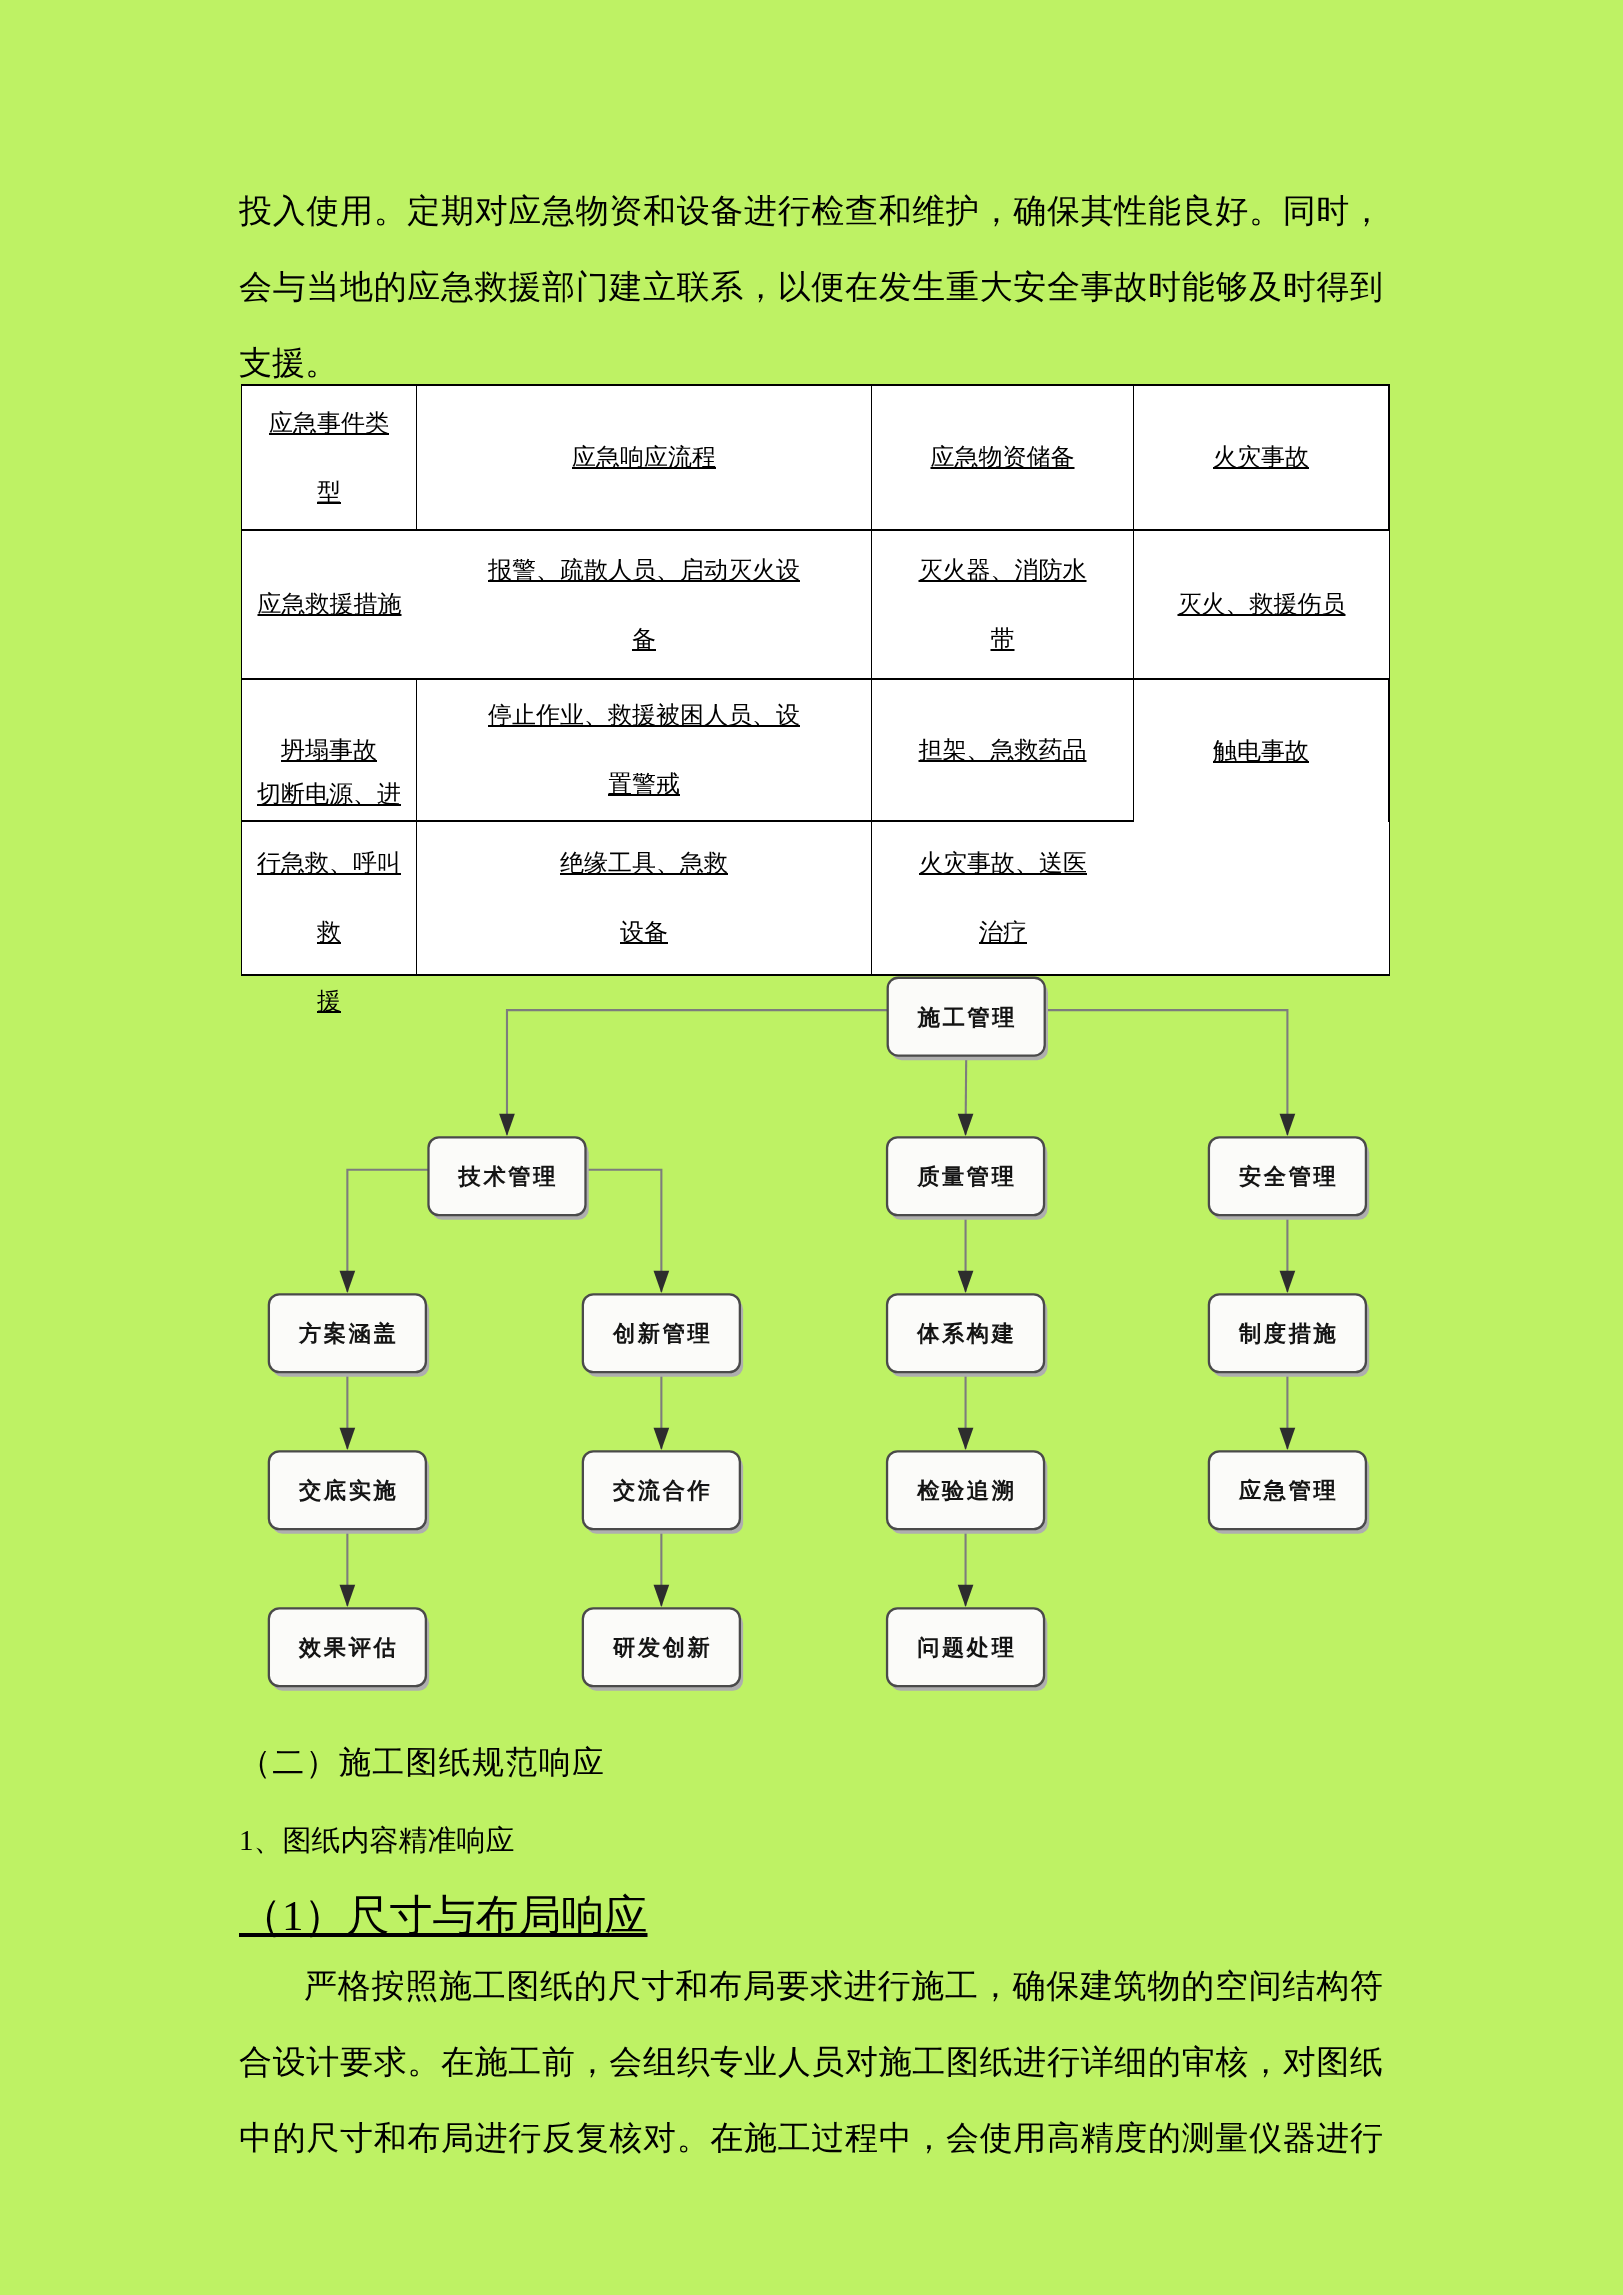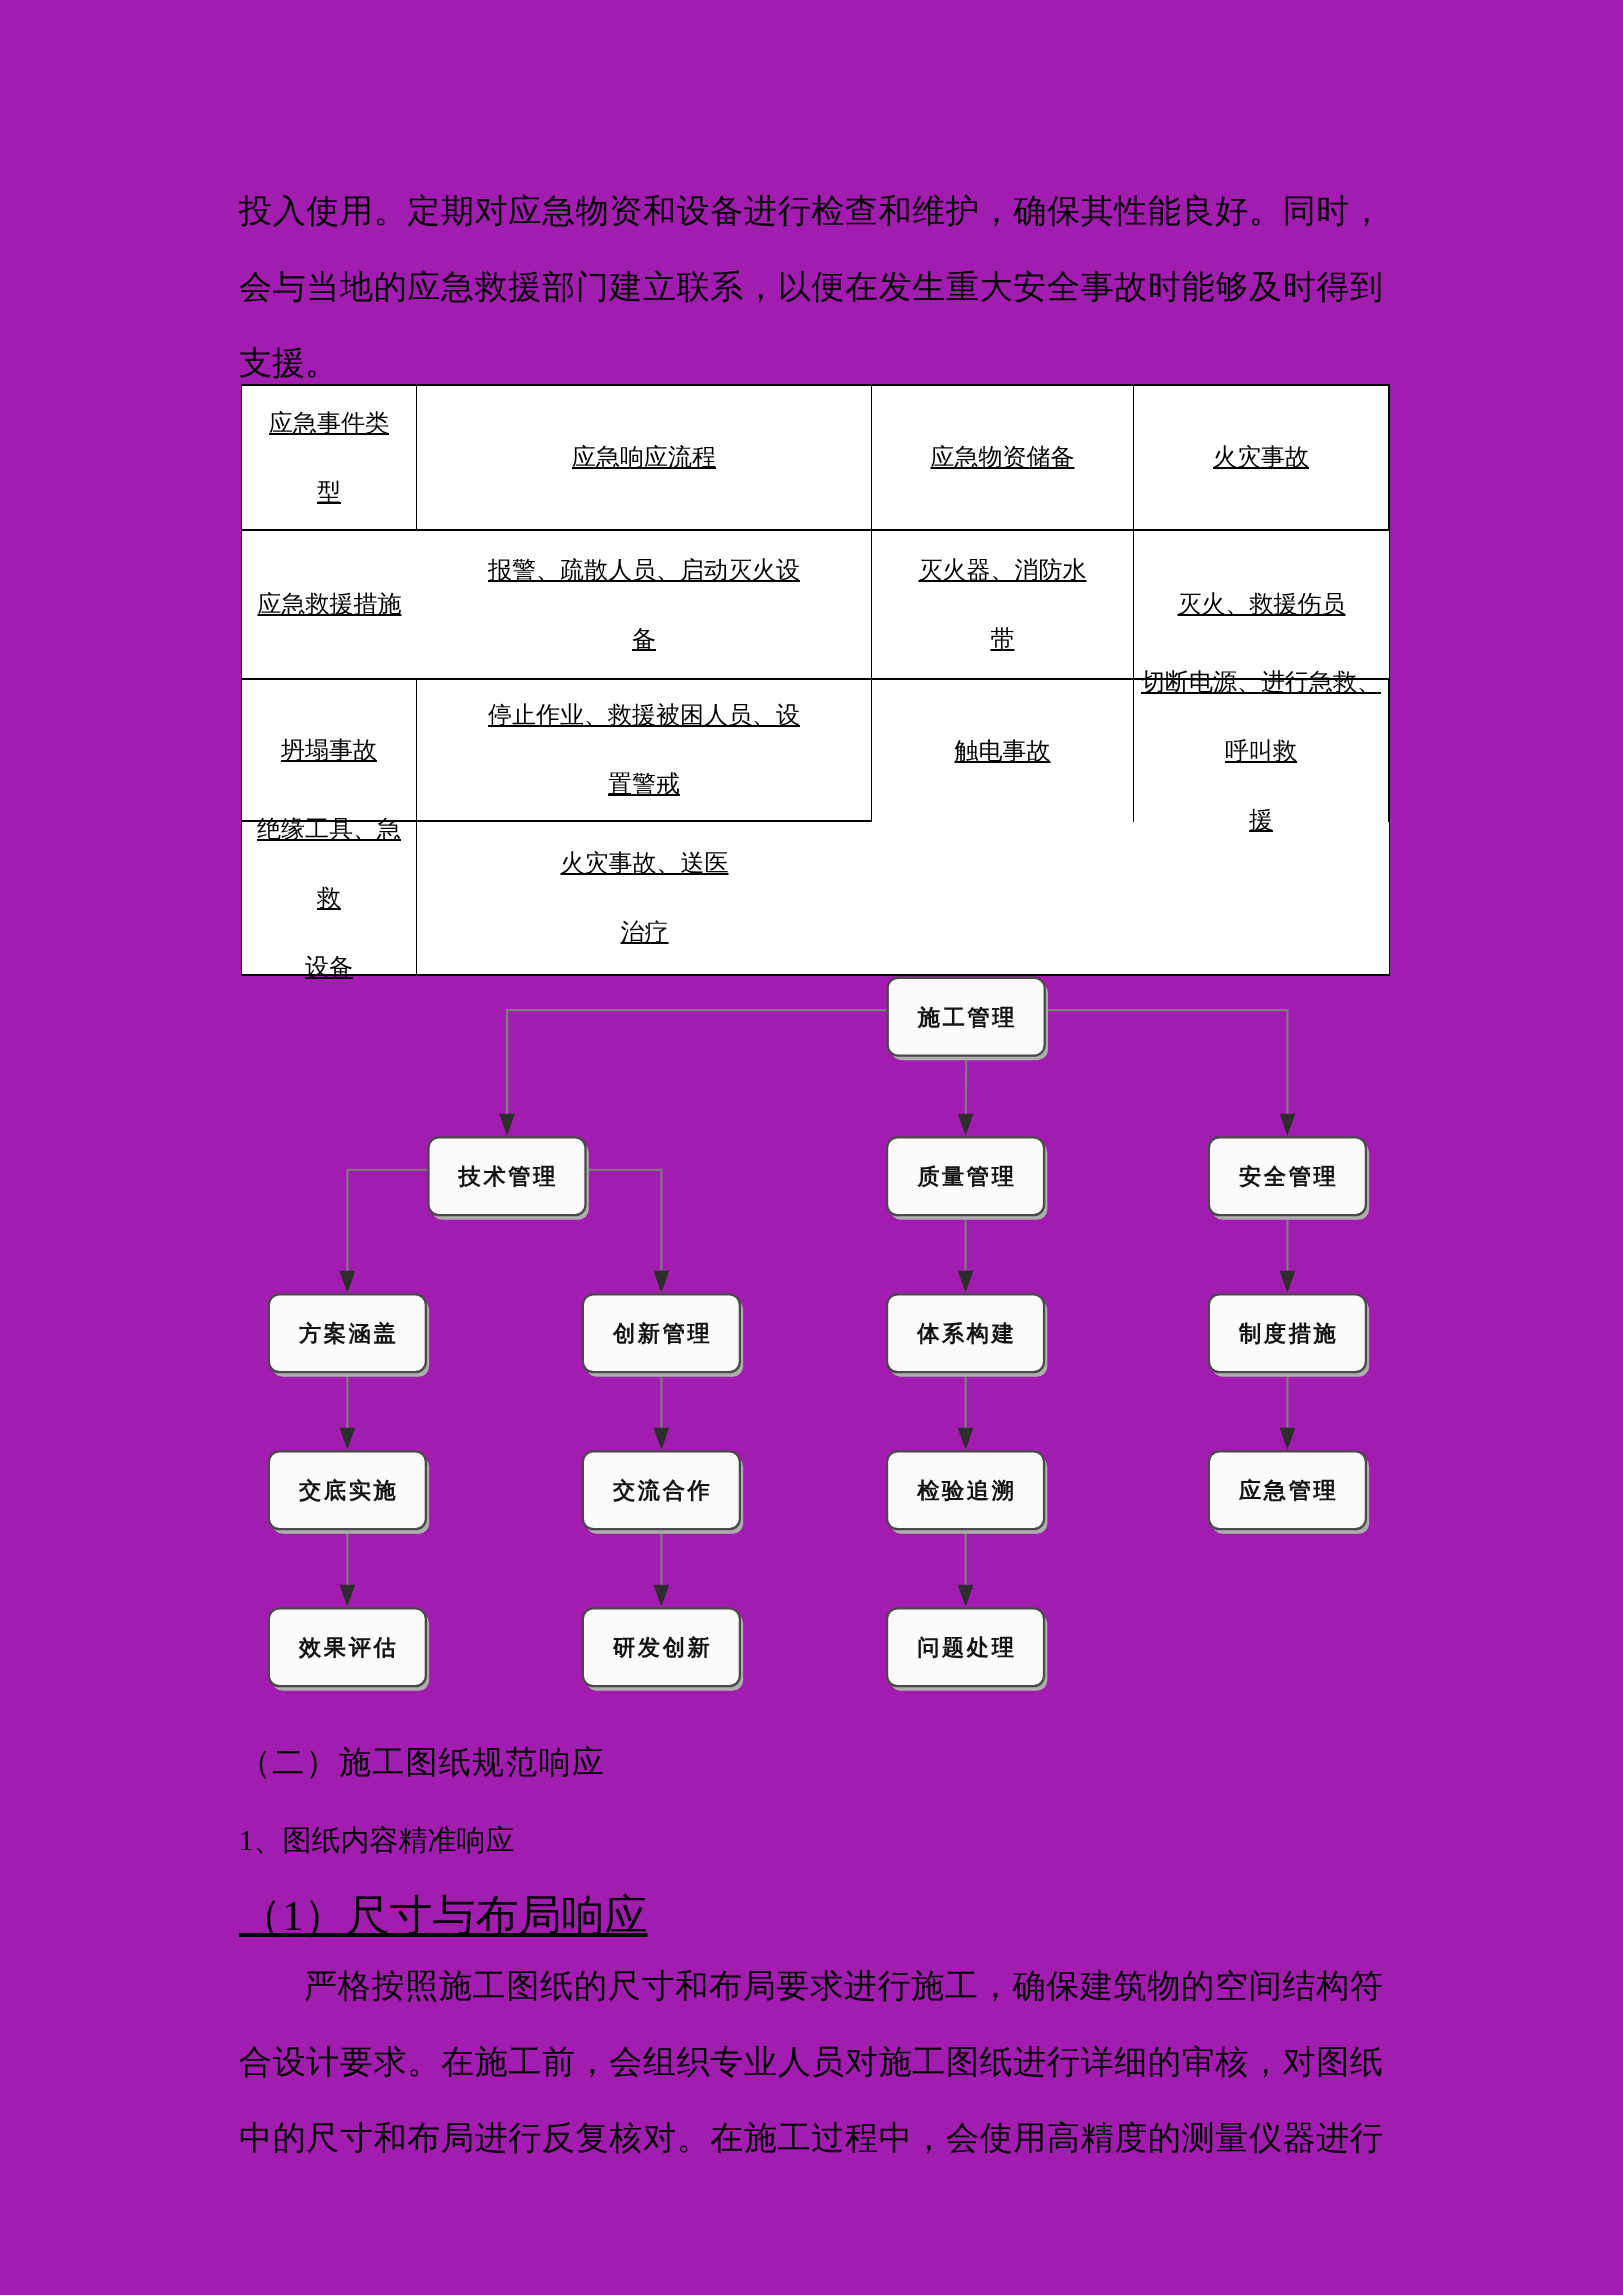--- a/index.html
+++ b/index.html
@@ -1,18 +1,18 @@
 <!DOCTYPE html>
 <html style="font-size:10.5px"><head>
 <meta charset="utf-8">
 <style>
   * { margin:0; padding:0; box-sizing:border-box; }
   html,body { background:#888; }
   .page {
-    position:relative; width:1623px; height:2295px; background:#a21caf;
+    position:relative; width:1623px; height:2295px; background:#bef264;
     font-family:"Liberation Serif","DejaVu Serif",serif; color:#000;
     overflow:hidden;
   }
   
   .para { position:absolute; left:239px; width:1144px; font-size:33px; }
   .para-top { top:173px; line-height:76px; }
   .para-bottom { top:1948px; line-height:76px; }
   .jline { text-align:justify; text-align-last:justify; }
   .plainline { text-align:left; }
   .indent { text-indent:65px; }
@@ -66,20 +66,21 @@
     <div class="cell lastcol">应急救援措施</div>
     <div class="cell">报警、疏散人员、启动灭火设
 备</div>
     <div class="cell">灭火器、消防水
 带</div>
     <div class="cell lastcol">灭火、救援伤员</div>
 
     <div class="cell">坍塌事故</div>
     <div class="cell">停止作业、救援被困人员、设
 置警戒</div>
+    <div class="cell">担架、急救药品</div>
 
     <div class="cell lastrow">触电事故</div>
     <div class="cell lastrow">切断电源、进行急救、呼叫救
 援</div>
     <div class="cell lastrow">绝缘工具、急救
 设备</div>
     <div class="cell lastcol lastrow">火灾事故、送医
 治疗</div>
   </div>
 

